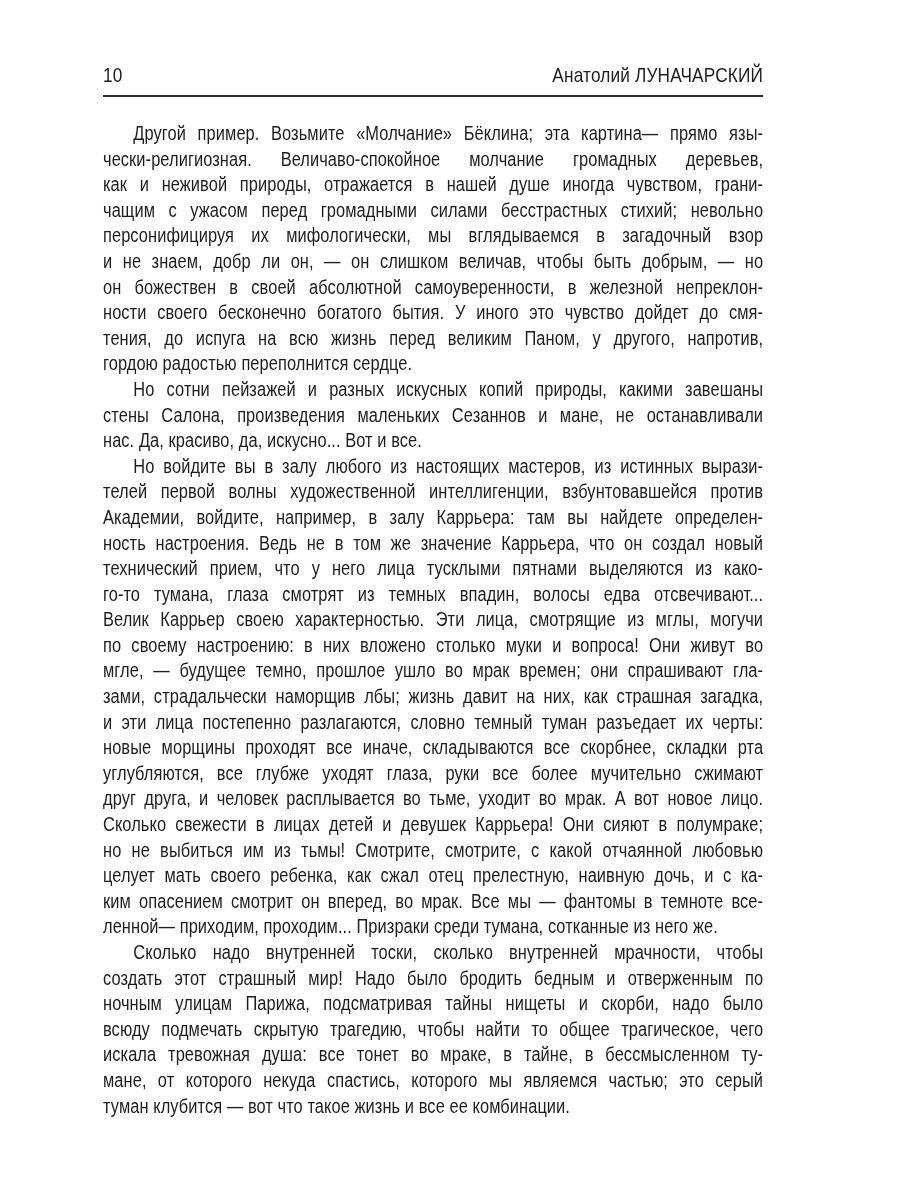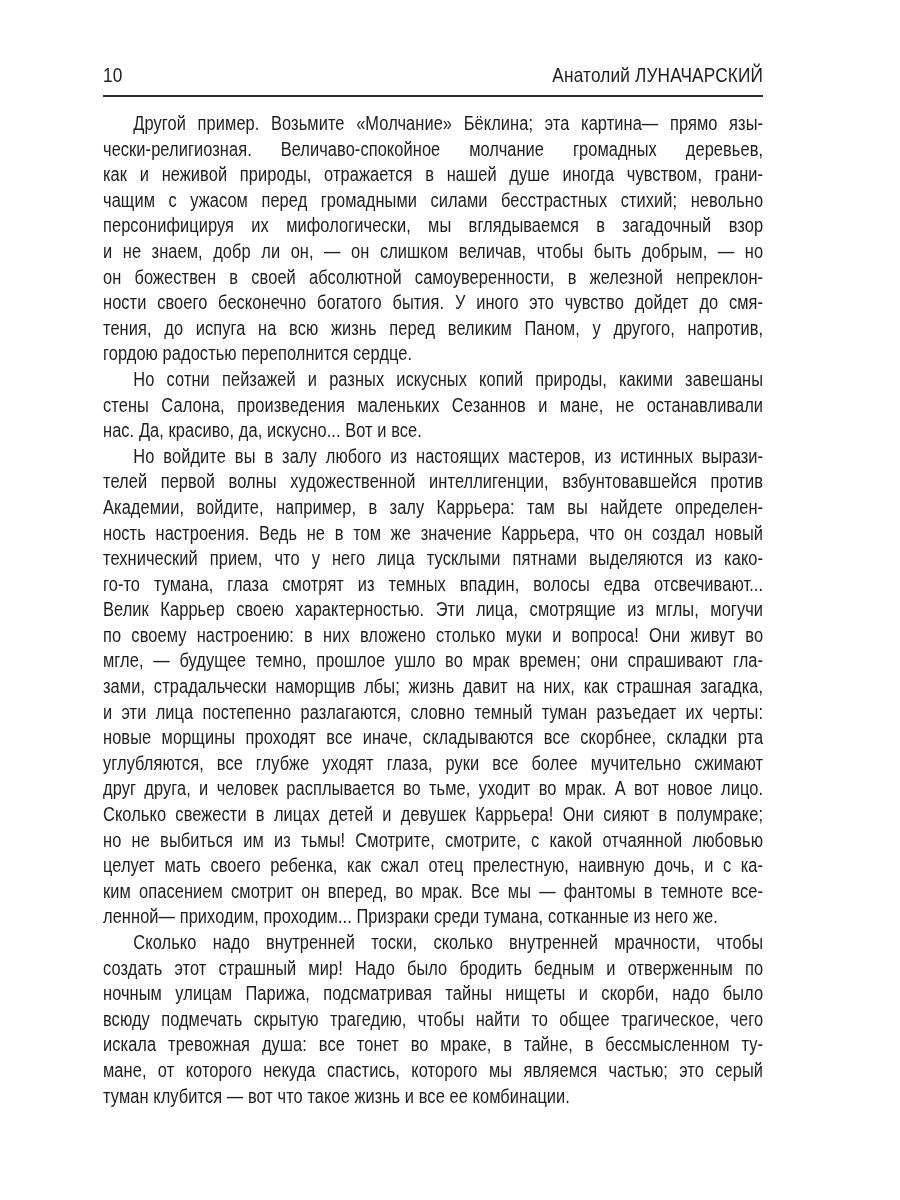--- a/index.html
+++ b/index.html
@@ -39,21 +39,21 @@
     position: absolute;
     left: 103px;
     top: 95px;
     width: 660px;
     height: 2px;
     background: #2e2e2e;
   }
   .body-outer {
     position: absolute;
     left: 103px;
-    top: 111px;
+    top: 121px;
     width: 660px;
   }
   .body-inner {
     width: 805px;
     transform: scaleX(0.82);
     transform-origin: 0 0;
     font-size: 20px;
     line-height: 25.6px;
     letter-spacing: 0.1px;
   }

